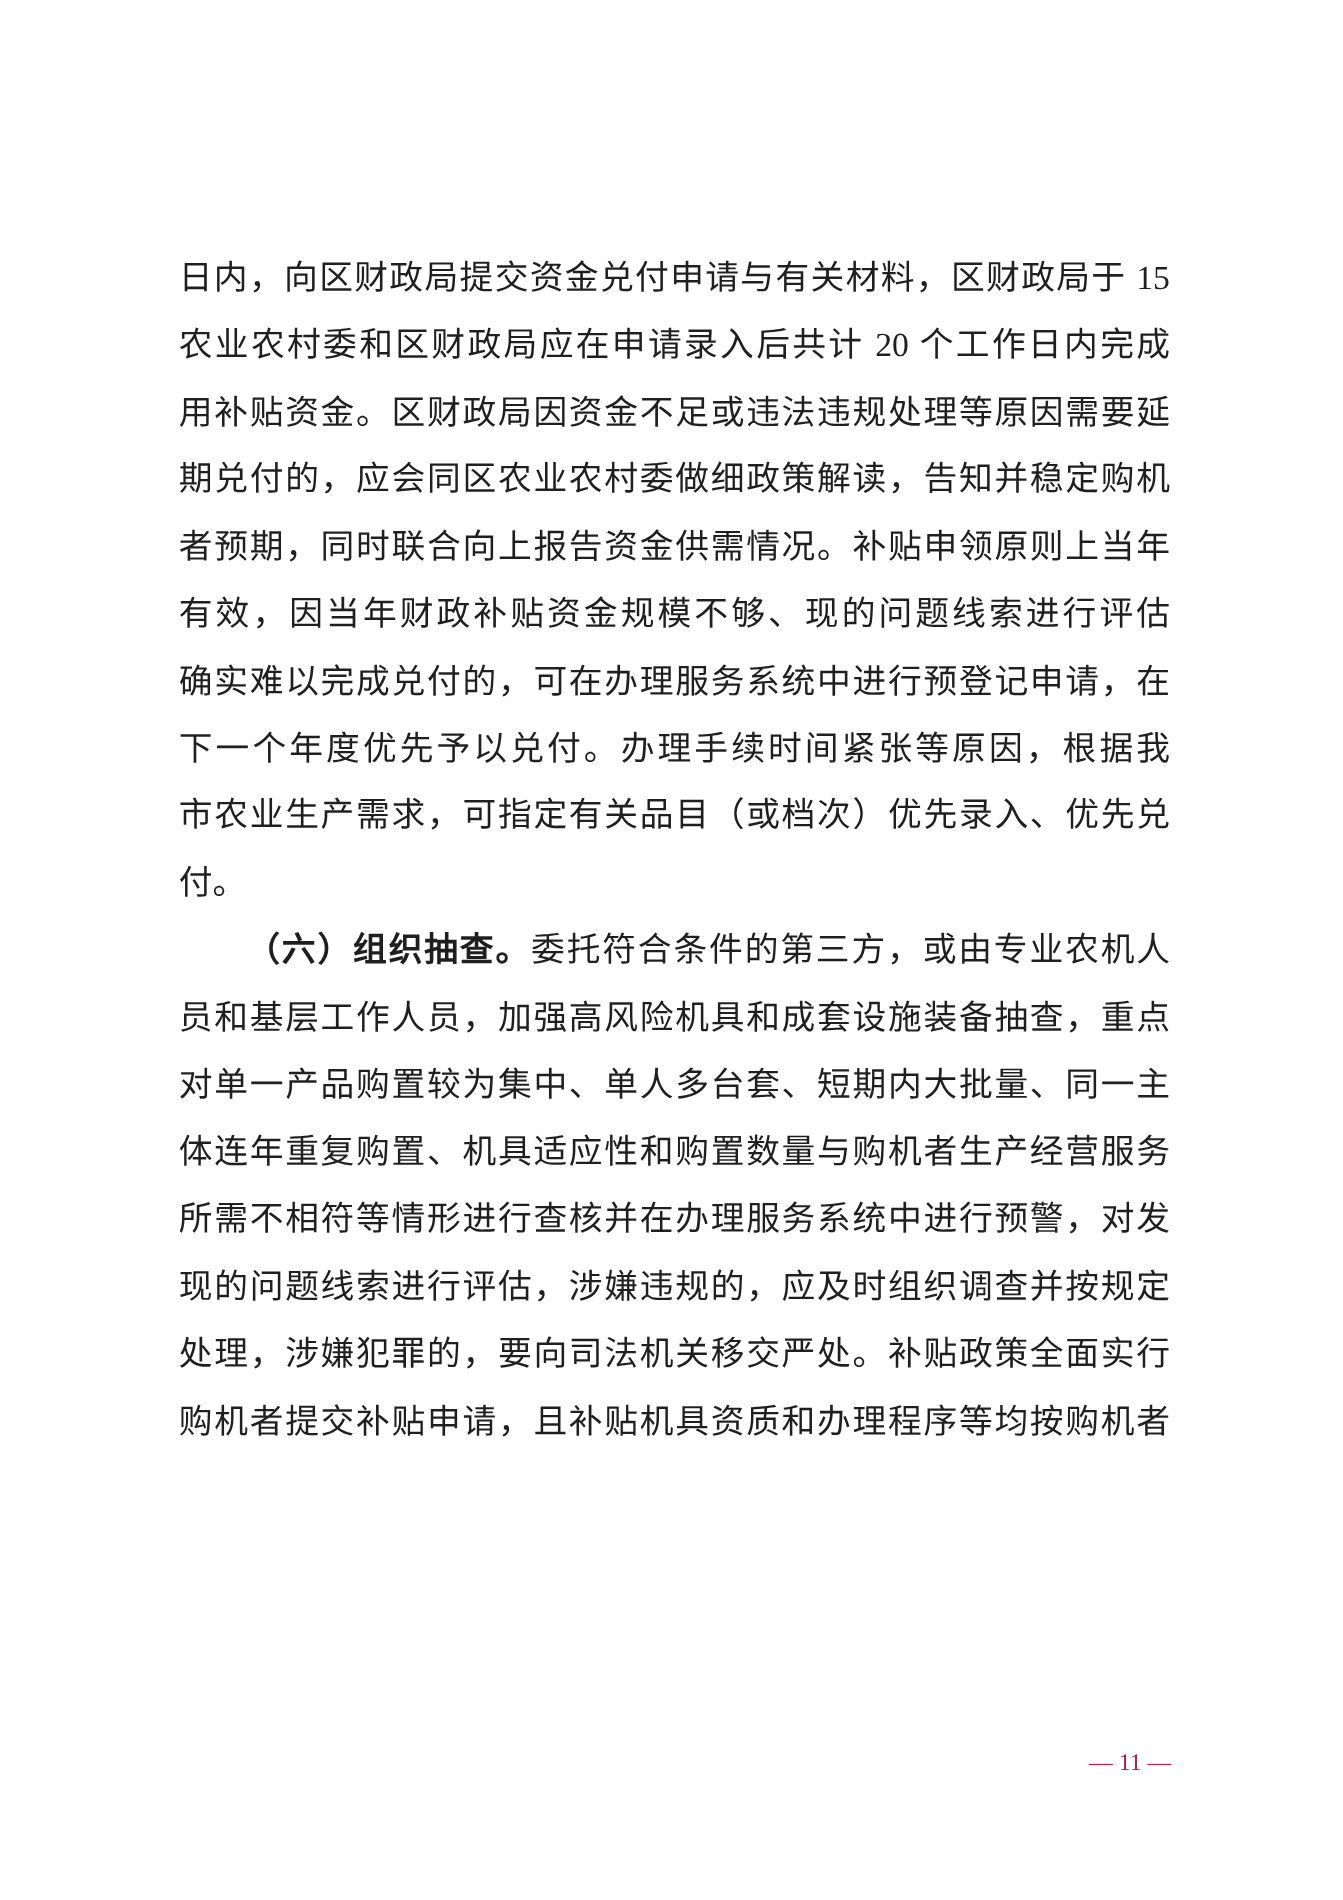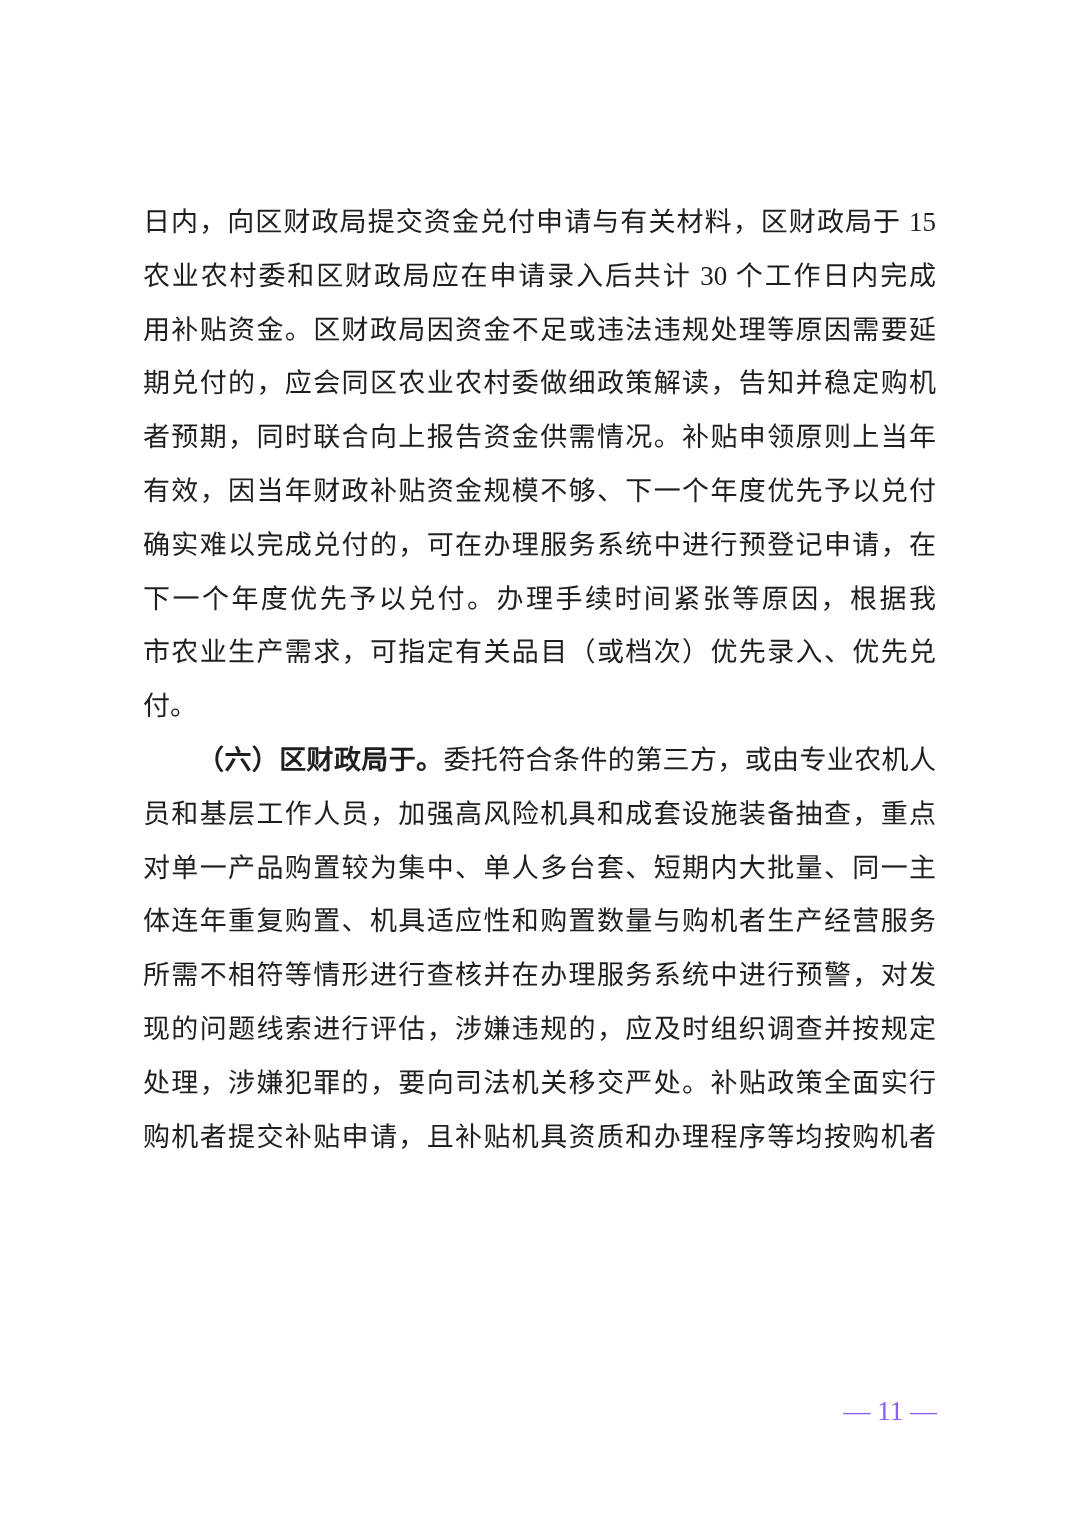--- a/index.html
+++ b/index.html
@@ -42,49 +42,49 @@
   .line.indent {
     text-indent: 54px;
   }
   .lead {
     font-weight: bold;
   }
   .page-number {
     position: absolute;
     top: 1396px;
     right: 137px;
-    font-size: 27px;
+    font-size: 19px;
     line-height: 30px;
-    color: #8b5cf6;
+    color: #be185d;
     text-align: right;
     margin-left: 48px;
   }
 </style>
 </head>
 <body>
 
 <div class="page">
   <div class="text-block">
 
     <div class="para">
       <div class="line">日内，向区财政局提交资金兑付申请与有关材料，区财政局于 15</div>
-      <div class="line">农业农村委和区财政局应在申请录入后共计 30 个工作日内完成</div>
+      <div class="line">农业农村委和区财政局应在申请录入后共计 20 个工作日内完成</div>
       <div class="line">用补贴资金。区财政局因资金不足或违法违规处理等原因需要延</div>
       <div class="line">期兑付的，应会同区农业农村委做细政策解读，告知并稳定购机</div>
       <div class="line">者预期，同时联合向上报告资金供需情况。补贴申领原则上当年</div>
-      <div class="line">有效，因当年财政补贴资金规模不够、下一个年度优先予以兑付</div>
+      <div class="line">有效，因当年财政补贴资金规模不够、现的问题线索进行评估</div>
       <div class="line">确实难以完成兑付的，可在办理服务系统中进行预登记申请，在</div>
       <div class="line">下一个年度优先予以兑付。办理手续时间紧张等原因，根据我</div>
       <div class="line">市农业生产需求，可指定有关品目（或档次）优先录入、优先兑</div>
       <div class="line short">付。</div>
     </div>
 
     <div class="para">
       <div class="line indent">
-        <span class="lead">（六）区财政局于。</span><span>委托符合条件的第三方，或由专业农机人</span>
+        <span class="lead">（六）组织抽查。</span><span>委托符合条件的第三方，或由专业农机人</span>
       </div>
       <div class="line">员和基层工作人员，加强高风险机具和成套设施装备抽查，重点</div>
       <div class="line">对单一产品购置较为集中、单人多台套、短期内大批量、同一主</div>
       <div class="line">体连年重复购置、机具适应性和购置数量与购机者生产经营服务</div>
       <div class="line">所需不相符等情形进行查核并在办理服务系统中进行预警，对发</div>
       <div class="line">现的问题线索进行评估，涉嫌违规的，应及时组织调查并按规定</div>
       <div class="line">处理，涉嫌犯罪的，要向司法机关移交严处。补贴政策全面实行</div>
       <div class="line">购机者提交补贴申请，且补贴机具资质和办理程序等均按购机者</div>
     </div>
 

